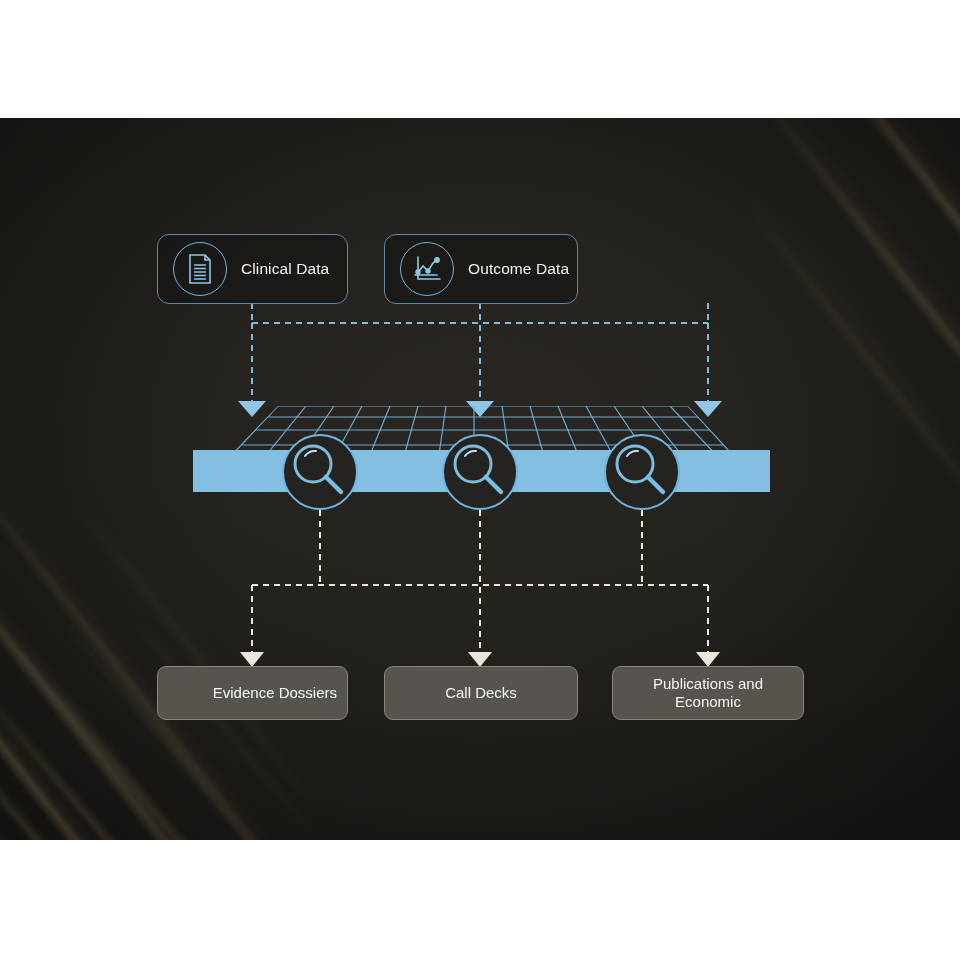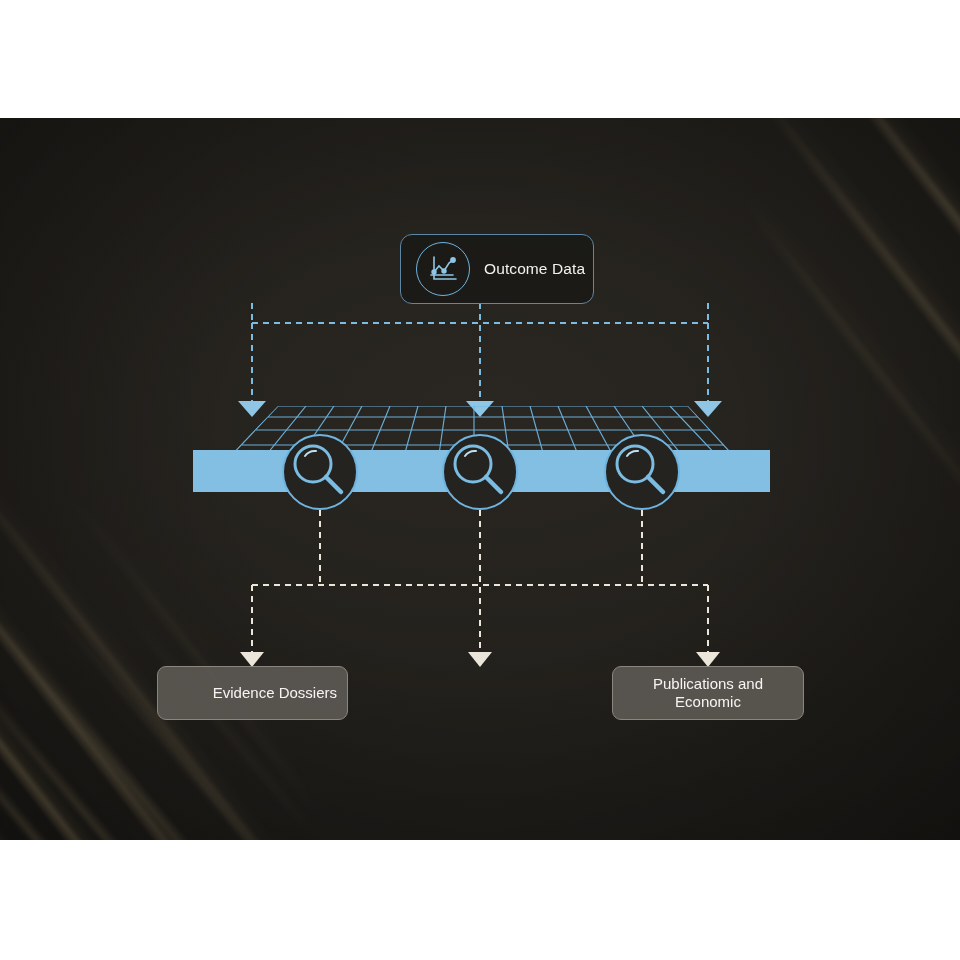--- a/index.html
+++ b/index.html
@@ -257,40 +257,53 @@
         <path d="M708,467 L708,535"></path>
         <path d="M480,392 L480,540"></path>
       </g>
       <g fill="#ece6da">
         <polygon points="240,534 264,534 252,549"></polygon>
         <polygon points="468,534 492,534 480,549"></polygon>
         <polygon points="696,534 720,534 708,549"></polygon>
       </g>
     </svg>
 
-
-    <div class="src-box" style="left:384px; top:116px; width:194px;margin-left:16px;">
+    <div class="src-box" style="left:157px; top:116px; width:191px;">
+      <span class="src-icon">
+        <svg width="30" height="32" viewBox="0 0 30 32" fill="none" stroke="#8fc6e6" stroke-width="1.6">
+          <path d="M5,2 H20 L25,7 V30 H5 Z"></path>
+          <path d="M20,2 V7 H25"></path>
+          <path d="M9,12 H21 M9,15.5 H21 M9,19 H21 M9,22.5 H21 M9,26 H21"></path>
+        </svg>
+      </span>
+      <span class="src-label">Clinical Data</span>
+    </div>
+
+    <div class="src-box" style="left:384px; top:116px; width:194px;">
       <span class="src-icon">
         <svg width="30" height="30" viewBox="0 0 30 30" fill="none" stroke="#8fc6e6" stroke-width="1.6" stroke-linecap="round">
           <path d="M6,3 V25 H28"></path>
           <path d="M3,21 H25"></path>
           <path d="M6,18 L11,12 L16,17 L21,9 L25,6"></path>
           <circle cx="6" cy="18" r="1.9" fill="#8fc6e6"></circle>
           <circle cx="16" cy="17" r="1.9" fill="#8fc6e6"></circle>
           <circle cx="25" cy="6" r="2.1" fill="#8fc6e6"></circle>
         </svg>
       </span>
       <span class="src-label">Outcome Data</span>
     </div>
 
 
     <div class="out-box" style="left:157px; top:548px; width:191px;justify-content:flex-end;">
       <span class="out-label">Evidence Dossiers</span>
     </div>
 
+    <div class="out-box" style="left:384px; top:548px; width:194px;">
+      <span class="out-label">Call Decks</span>
+    </div>
 
     <div class="out-box" style="left:612px; top:548px; width:192px;">
       <span class="out-label">
         <span>Publications and</span><br>
         <span>Economic</span>
       </span>
     </div>
 
   </div>
 </div>

